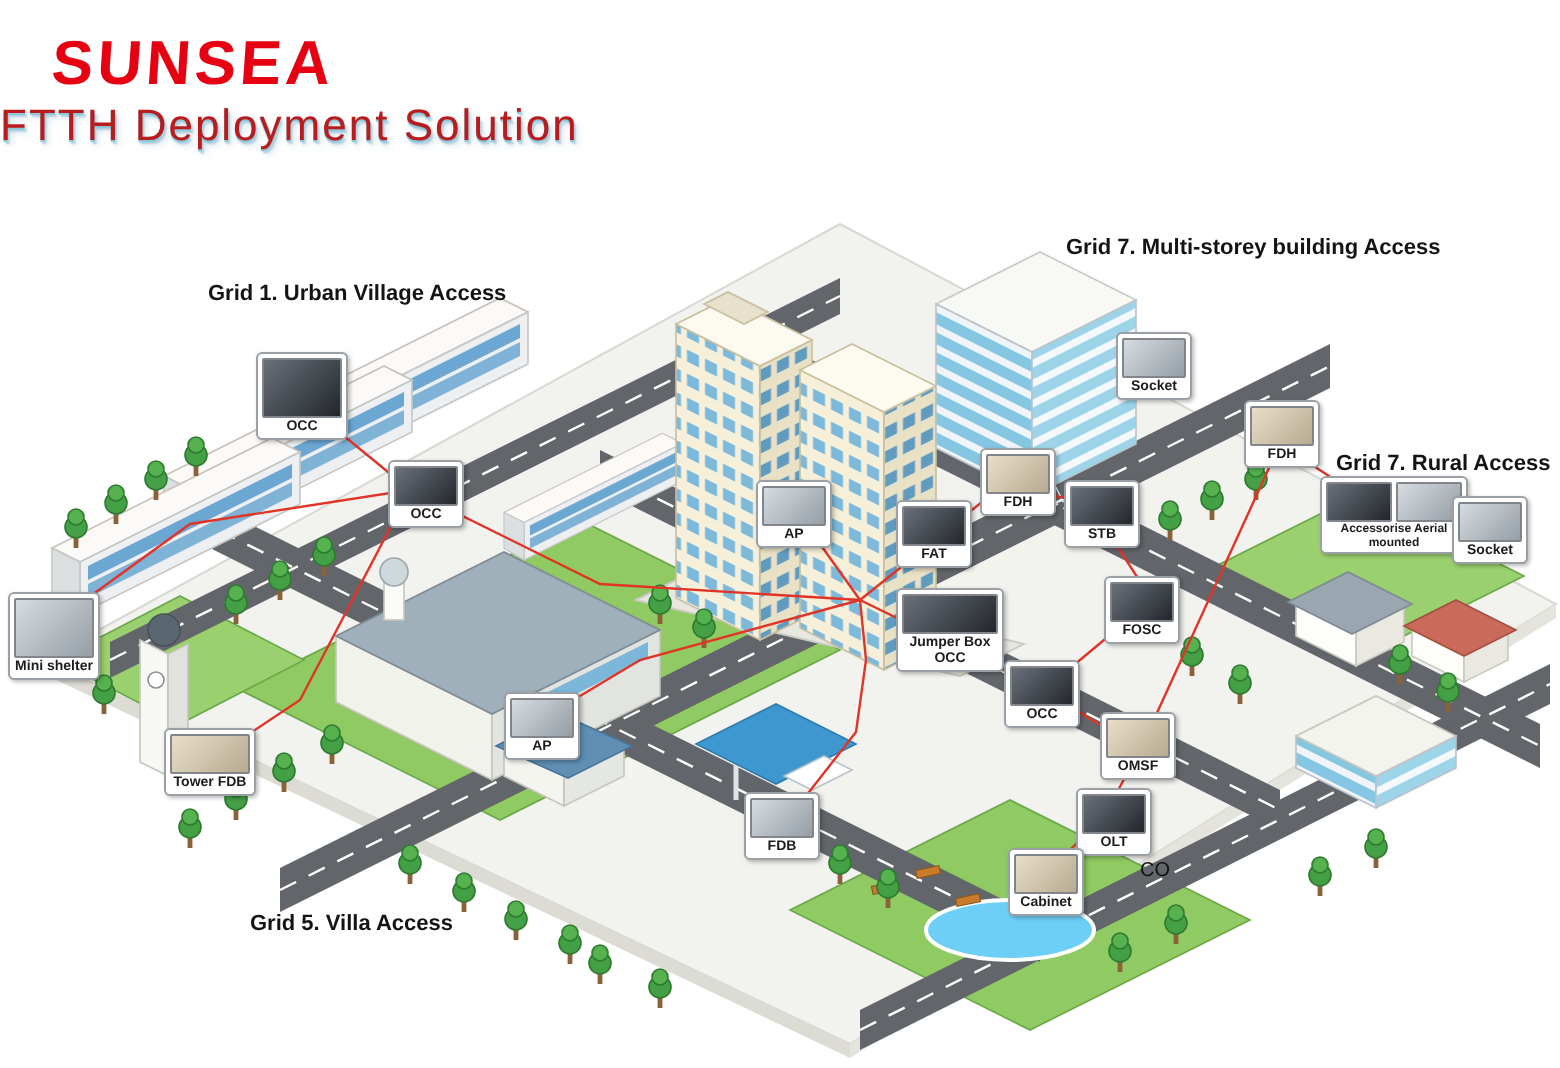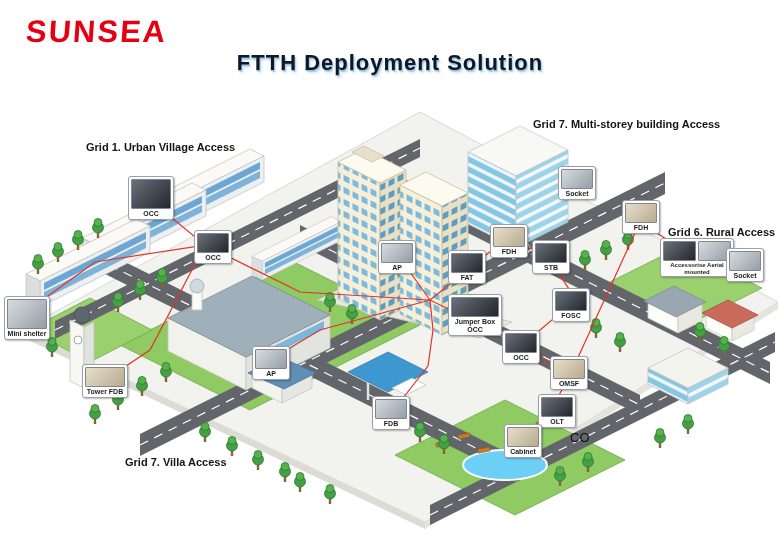--- a/index.html
+++ b/index.html
@@ -1,40 +1,40 @@
 <!DOCTYPE html>
 <html><head>
 <meta charset="utf-8">
 <style>
   *{margin:0;padding:0;box-sizing:border-box}
   html,body{background:#fff}
   body{font-family:"Liberation Sans",sans-serif}
   .stage{position:relative;width:780px;height:534px;background:#ffffff;overflow:hidden}
   .logo{position:absolute;left:26px;top:16px;font-size:31px;font-weight:bold;color:#e60012;
         letter-spacing:2px;transform:skewX(-4deg);line-height:1}
-  .title{position:absolute;left:0;right:0;top:50px;text-align:center;font-size:22px;font-weight:bold;
-         color:#0f172a;letter-spacing:1px;
+  .title{position:absolute;left:0;right:0;top:50px;font-size:22px;font-weight:normal;
+         color:#b91c1c;letter-spacing:1px;
          text-shadow:0 1px 0 #8ec6dc,1px 2px 1px rgba(100,160,190,.45),2px 3px 3px rgba(120,170,195,.3)}
   .scene{position:absolute;left:0;top:0;width:780px;height:534px}
   .grid-label{position:absolute;font-size:11px;font-weight:bold;color:#141414;white-space:nowrap}
   .callout{position:absolute;background:#fff;border:1px solid #9aa0a6;border-radius:3px;
            padding:2px 2px 1px;box-shadow:1px 1px 2px rgba(0,0,0,.28);text-align:center;width:38px}
   .callout .ph{height:20px;border:1px solid #80868c;border-radius:1px;
                background:linear-gradient(135deg,#d6dce0,#959ea6)}
   .callout .ph.dark{background:linear-gradient(135deg,#6a707a,#23272c)}
   .callout .ph.tan{background:linear-gradient(135deg,#e8dec9,#b7ab90)}
   .callout .ph.tall{height:30px}
   .callout .cl{font-size:7px;line-height:1.12;color:#1c1c1c;margin-top:1px;font-weight:bold;
                word-wrap:break-word}
   .callout.w46{width:46px}
   .callout.w54{width:54px}
   .callout.w74{width:74px}
   .ph-row{display:flex;gap:2px}
   .ph-row .ph{flex:1}
-  .co-label{position:absolute;font-size:13px;font-weight:normal;color:#111}
+  .co-label{position:absolute;font-size:10px;font-weight:normal;color:#111}
 </style>
 </head>
 <body>
 
 <div class="stage">
 
   <svg class="scene" viewBox="0 0 780 534" xmlns="http://www.w3.org/2000/svg">
     <defs>
       <pattern id="pWinL" width="9" height="12" patternUnits="userSpaceOnUse" patternTransform="skewY(26.57)">
         <rect width="9" height="12" fill="#f6f0da"></rect>
@@ -230,24 +230,24 @@
       <polyline points="545,252 576,300 522,345"></polyline>
       <polyline points="430,300 522,345 570,375 552,408"></polyline>
       <polyline points="552,408 520,440"></polyline>
       <polyline points="570,375 640,222 695,258 745,262"></polyline>
     </g>
   </svg>
 
   <div class="logo">SUNSEA</div>
   <div class="title">FTTH Deployment Solution</div>
 
-  <div class="grid-label" style="left:86px;top:141px">Grid 1. Urban Village Access</div>
+  <div class="grid-label" style="left:104px;top:141px">Grid 1. Urban Village Access</div>
   <div class="grid-label" style="left:533px;top:118px">Grid 7. Multi-storey building Access</div>
-  <div class="grid-label" style="left:668px;top:226px">Grid 6. Rural Access</div>
-  <div class="grid-label" style="left:125px;top:456px">Grid 7. Villa Access</div>
+  <div class="grid-label" style="left:668px;top:226px">Grid 7. Rural Access</div>
+  <div class="grid-label" style="left:125px;top:456px">Grid 5. Villa Access</div>
 
   <div class="callout w46" style="left:128px;top:176px">
     <div class="ph dark tall"></div>
     <div class="cl">OCC</div>
   </div>
   <div class="callout" style="left:194px;top:230px">
     <div class="ph dark"></div>
     <div class="cl">OCC</div>
   </div>
   <div class="callout w46" style="left:4px;top:296px">

